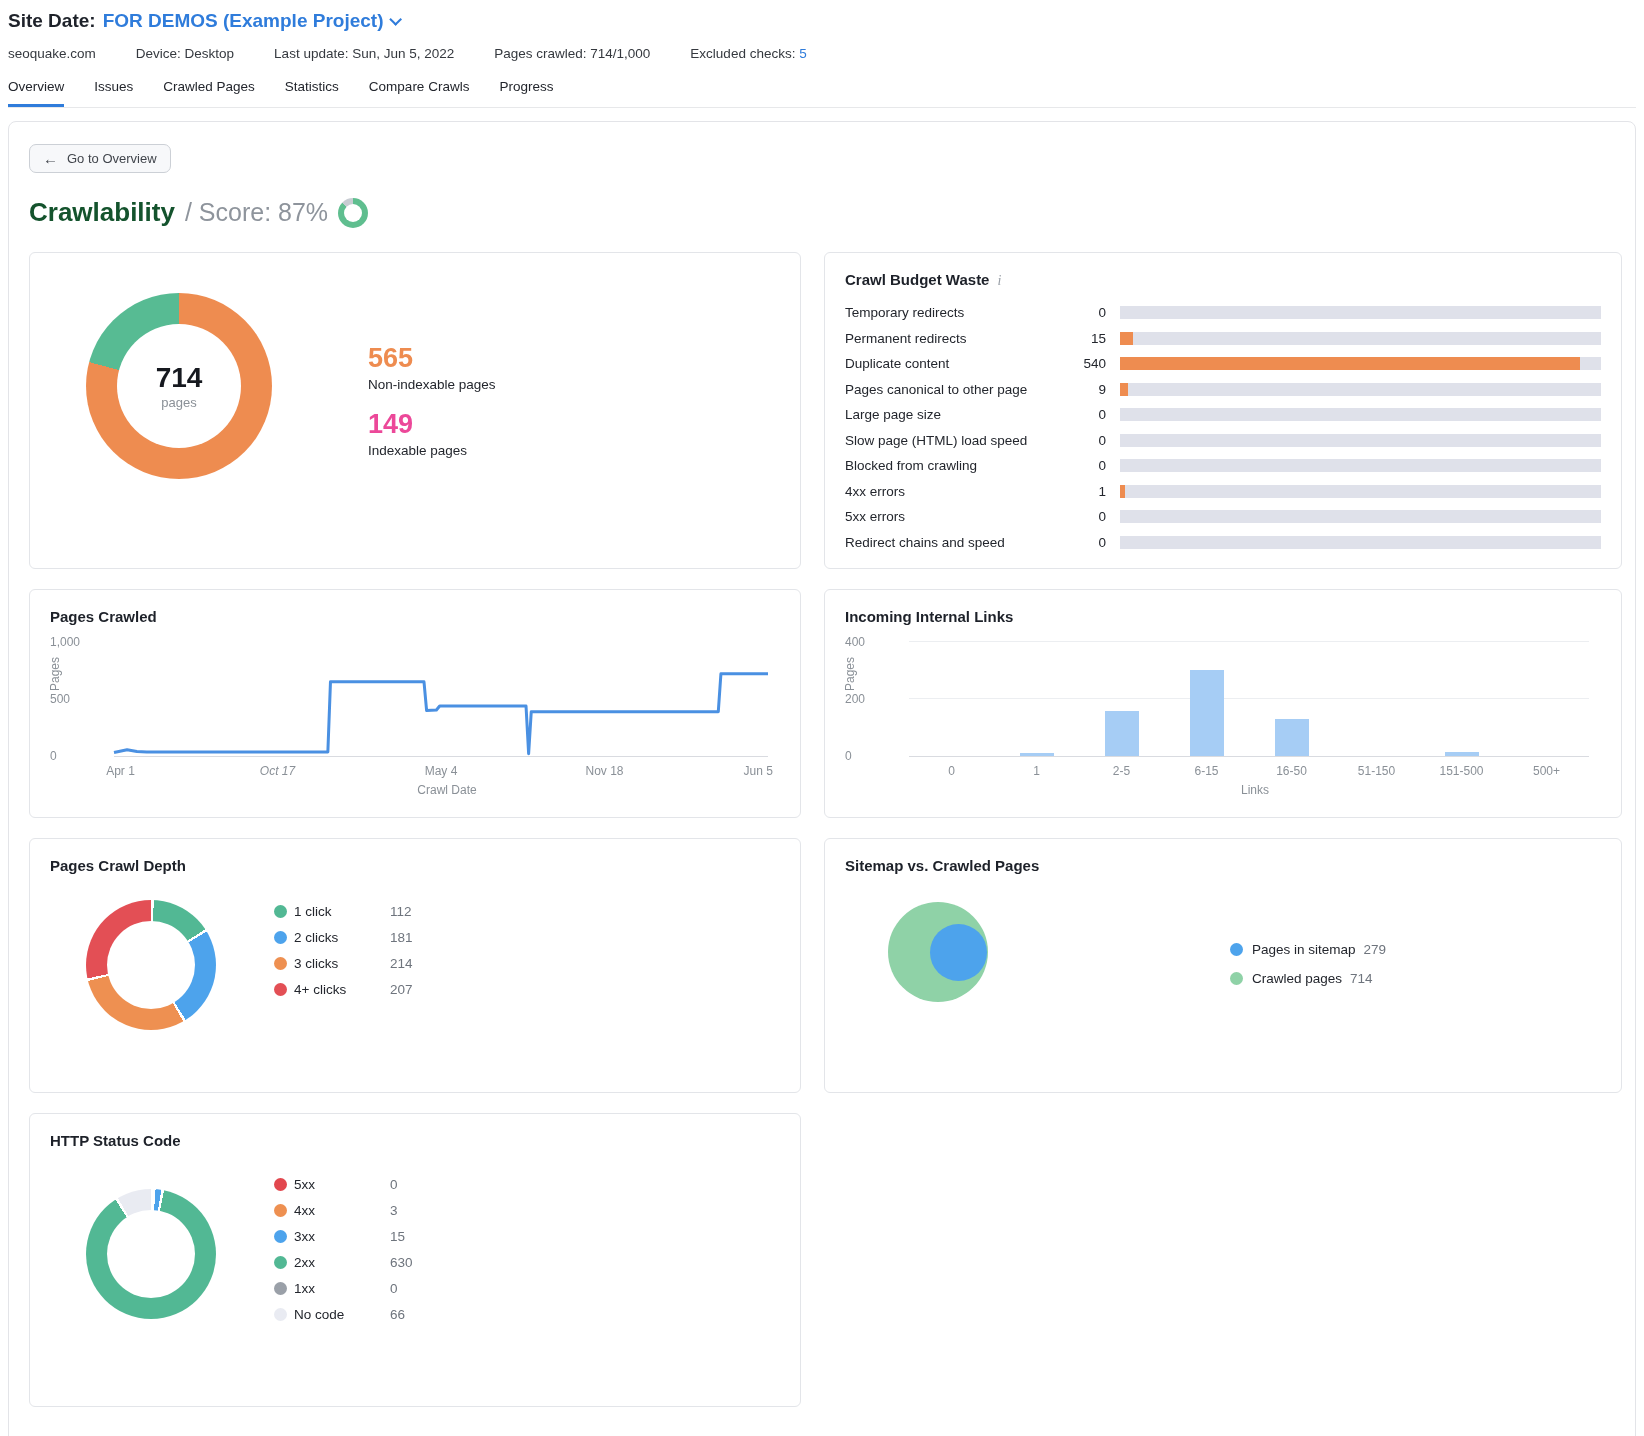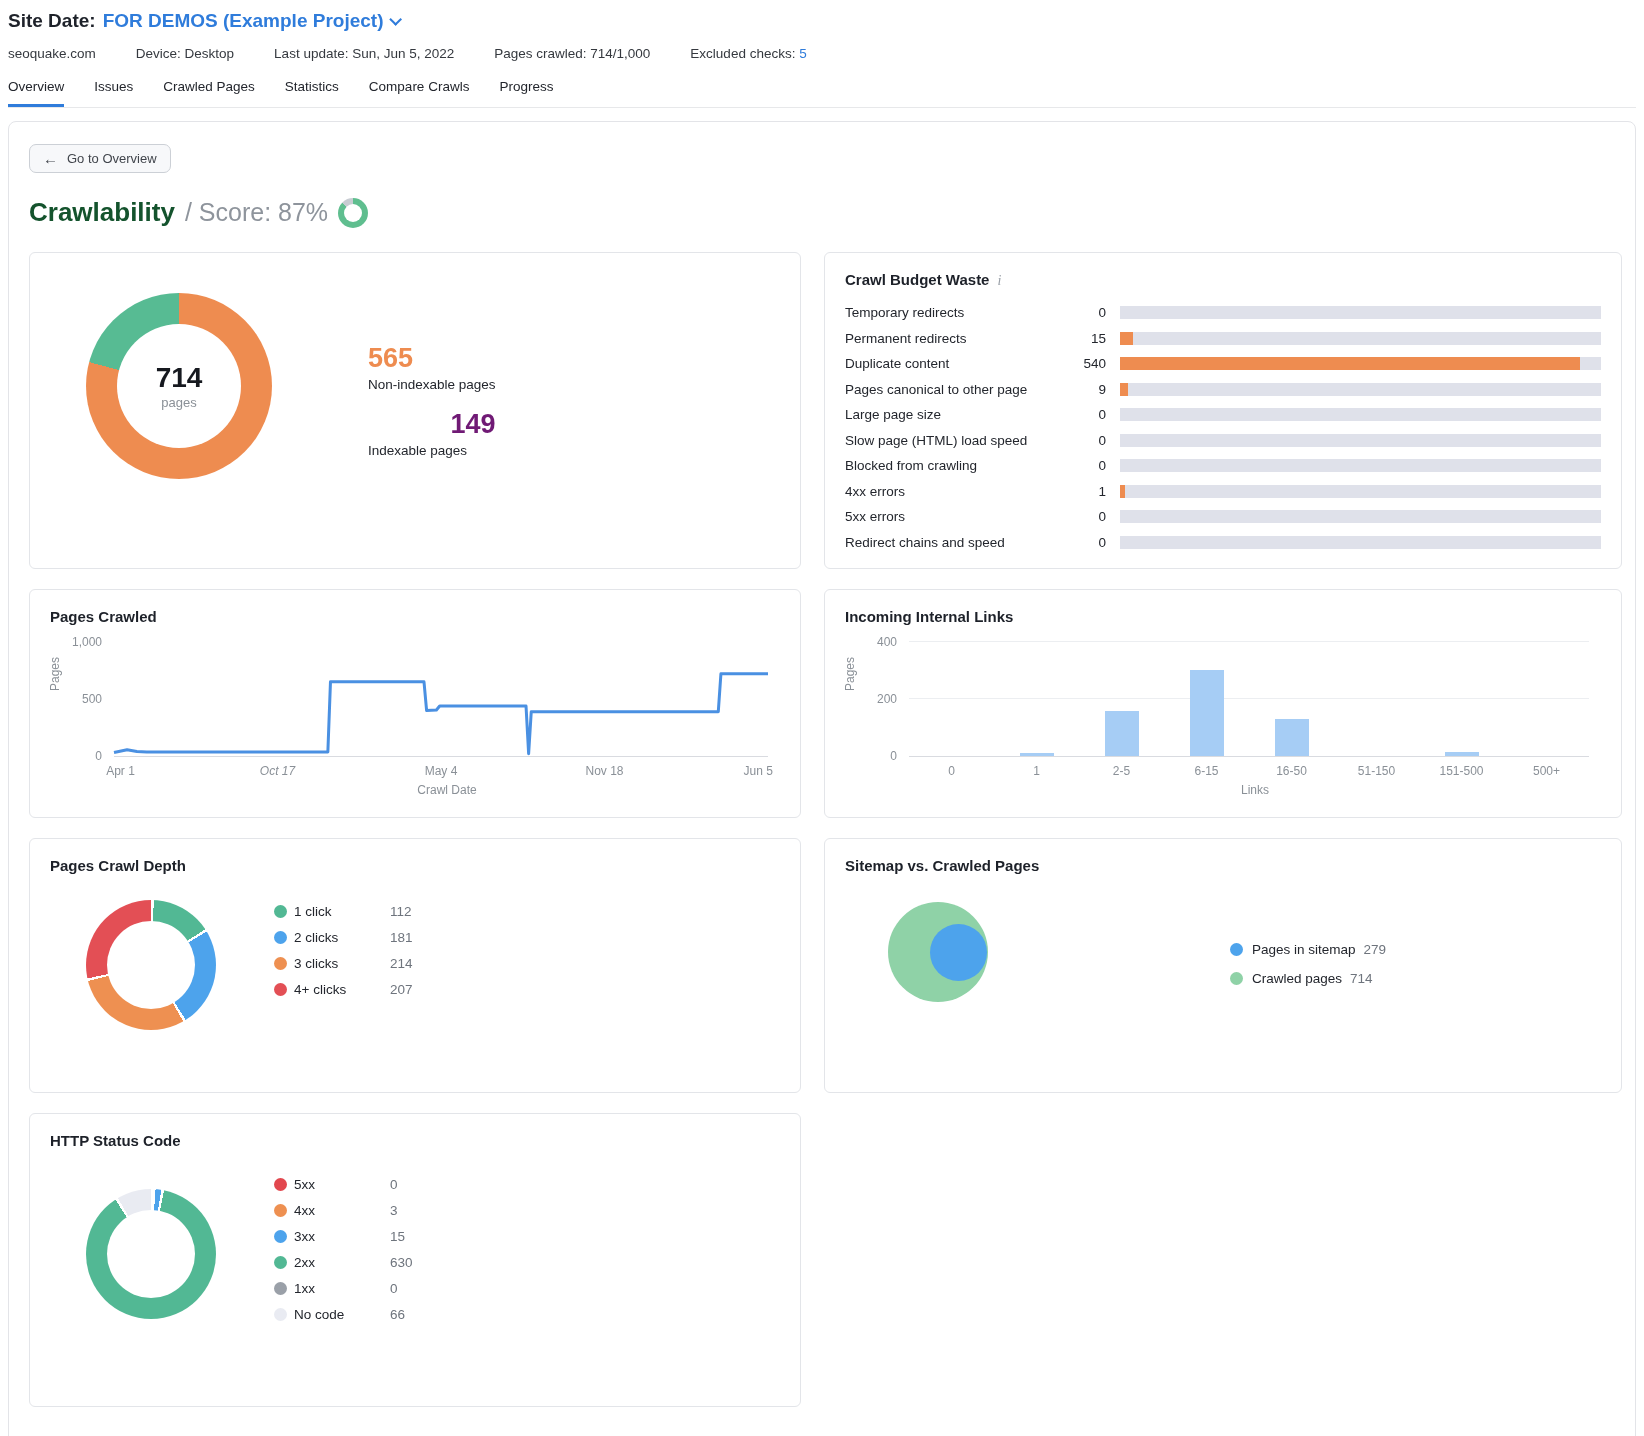--- a/index.html
+++ b/index.html
@@ -49,21 +49,21 @@
   .idx-stat .lbl { font-size:13.5px; color:#23262d; margin-top:3px; }
   .idx-stat + .idx-stat { margin-top:17px; }
   
   .waste-rows { margin-top:16px; display:grid; grid-template-columns:205px 42px 1fr; row-gap:10.5px; column-gap:14px; align-items:center; }
   .waste-label { font-size:13.5px; color:#23262d; white-space:nowrap; }
   .waste-val { font-size:13.5px; color:#23262d; text-align:right; }
   .waste-track { height:13px; background:#dfe1ea; position:relative; }
   .waste-fill { position:absolute; left:0; top:0; bottom:0; }
   
   .linechart { position:relative; height:158px; margin-top:16px; }
-  .lc-ytick { position:absolute; width:52px; text-align:right; font-size:12px; color:#8a9097; }
+  .lc-ytick { position:absolute; width:52px; text-align:left; font-size:12px; color:#8a9097; }
   .lc-ylab { position:absolute; left:-2px; top:50px; font-size:12px; color:#8a9097; transform:rotate(-90deg); transform-origin:left top; }
   .lc-plot { position:absolute; left:64px; right:12px; top:0; height:115px; }
   .lc-axis { position:absolute; left:0; right:0; bottom:-1px; height:1px; background:#d9dbe0; }
   .lc-plot svg { position:absolute; inset:0; width:100%; height:100%; overflow:visible; }
   .lc-xtick { position:absolute; top:123px; transform:translateX(-50%); font-size:12px; color:#8a9097; white-space:nowrap;text-align:center; }
   .lc-xlab { position:absolute; top:142px; left:0; right:0; text-align:center; font-size:12px; color:#8a9097; }
   
   .barchart { position:relative; height:158px; margin-top:16px; }
   .bc-plot { position:absolute; left:64px; right:12px; top:0; height:115px; }
   .bc-grid { position:absolute; left:0; right:0; height:1px; background:#eceef1; }
@@ -147,21 +147,21 @@
             <span class="big">714</span>
             <span class="unit">pages</span>
           </div>
         </div>
         <div class="idx-stats">
           <div class="idx-stat">
             <div class="num" style="color: rgb(238, 140, 80);">565</div>
             <div class="lbl">Non-indexable pages</div>
           </div>
           <div class="idx-stat">
-            <div class="num" style="color: #701a75; text-align: right;">149</div>
+            <div class="num" style="color: #ec4899;">149</div>
             <div class="lbl">Indexable pages</div>
           </div>
         </div>
       </div>
     </div>
 
     <div class="card">
       <h3>
         <span>Crawl Budget Waste</span><span class="info-i">i</span>
       </h3>

